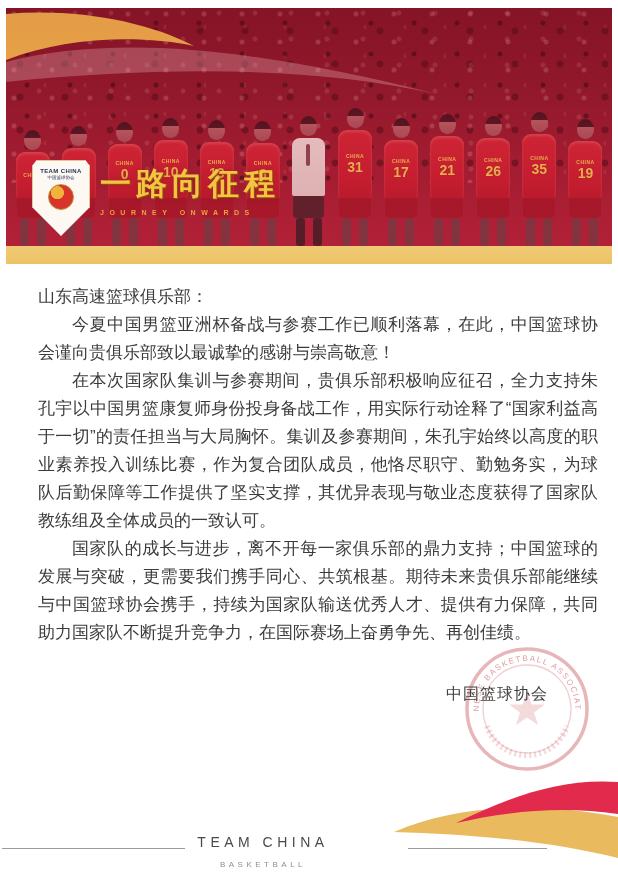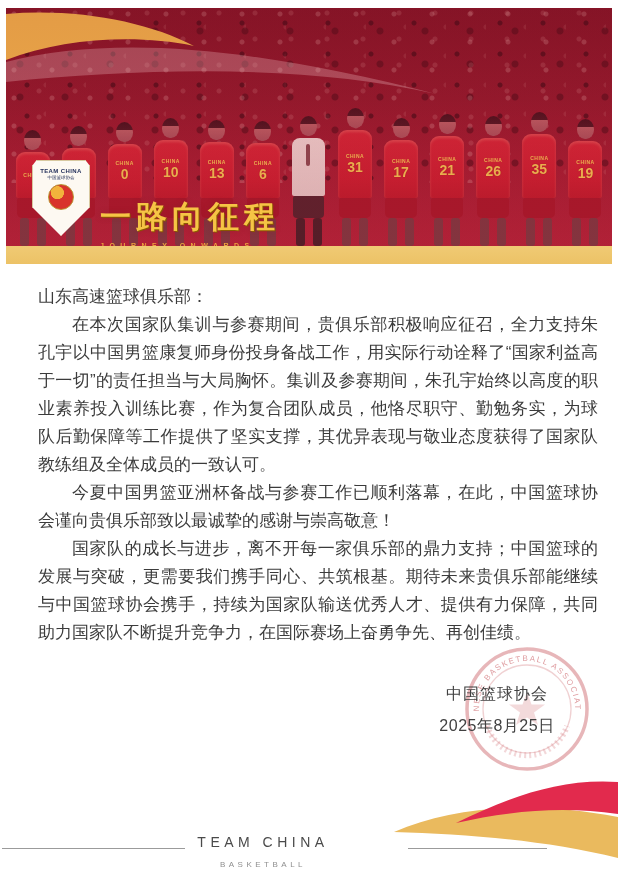--- a/index.html
+++ b/index.html
@@ -81,21 +81,21 @@
     clip-path:polygon(8% 0, 92% 0, 100% 8%, 100% 62%, 50% 100%, 0 62%, 0 8%);
     display:flex; flex-direction:column; align-items:center; padding-top:7px;
   }
   .badge .b1 { font-size:6px; font-weight:bold; color:#1d2a56; letter-spacing:.4px; }
   .badge .b2 { font-size:5px; color:#1d2a56; transform:scale(.9); }
   .badge .ball {
     width:26px; height:26px; border-radius:50%; margin-top:4px;
     background:radial-gradient(circle at 35% 32%, #f2b33c 0 28%, #d8342c 30% 100%);
     border:1px solid #b9912f;
   }
-  .campaign { position:absolute; left:94px; top:188px; z-index:4; }
+  .campaign { position:absolute; left:94px; top:155px; z-index:4; }
   .campaign .cn {
     font-size:31px; font-weight:bold; color:#f6c445; letter-spacing:5px;
     text-shadow:1px 1px 0 #8a5a00, 0 0 6px rgba(120,30,30,.45);
   }
   .campaign .en {
     margin-top:4px; font-size:7px; letter-spacing:5.5px; color:#eda33d; font-weight:bold;
   }
 
   .gold-strip {
     position:absolute; left:6px; top:246px; width:606px; height:18px;
@@ -311,42 +311,41 @@
     <div class="campaign">
       <div class="cn">一路向征程</div>
       <div class="en">JOURNEY ONWARDS</div>
     </div>
   </div>
 
   <div class="gold-strip"></div>
 
   <div class="letter">
     <p class="salutation">山东高速篮球俱乐部：</p>
+    <p>今夏中国男篮亚洲杯备战与参赛工作已顺利落幕，在此，中国篮球协会谨向贵俱乐部致以最诚挚的感谢与崇高敬意！</p>
     <p>在本次国家队集训与参赛期间，贵俱乐部积极响应征召，全力支持朱孔宇以中国男篮康复师身份投身备战工作，用实际行动诠释了“国家利益高于一切”的责任担当与大局胸怀。集训及参赛期间，朱孔宇始终以高度的职业素养投入训练比赛，作为复合团队成员，他恪尽职守、勤勉务实，为球队后勤保障等工作提供了坚实支撑，其优异表现与敬业态度获得了国家队教练组及全体成员的一致认可。</p>
-    <p>今夏中国男篮亚洲杯备战与参赛工作已顺利落幕，在此，中国篮球协会谨向贵俱乐部致以最诚挚的感谢与崇高敬意！</p>
     <p>国家队的成长与进步，离不开每一家俱乐部的鼎力支持；中国篮球的发展与突破，更需要我们携手同心、共筑根基。期待未来贵俱乐部能继续与中国篮球协会携手，持续为国家队输送优秀人才、提供有力保障，共同助力国家队不断提升竞争力，在国际赛场上奋勇争先、再创佳绩。</p>
   </div>
 
   <svg class="seal" width="130" height="130" viewBox="0 0 130 130">
     <defs>
       <path id="sealArc" d="M 17,65 A 48,48 0 1 1 113,65"></path>
       <path id="sealArcBottom" d="M 25,78 A 42,42 0 0 0 105,78"></path>
     </defs>
     <circle cx="65" cy="65" r="60" fill="none" stroke="#c9595f" stroke-width="3.5" opacity="0.55"></circle>
     <circle cx="65" cy="65" r="44" fill="none" stroke="#c9595f" stroke-width="1.3" opacity="0.35"></circle>
     <text font-size="8" letter-spacing="1.6" fill="#c9595f" opacity="0.75" font-family="Liberation Sans, sans-serif">
       <textPath href="#sealArc" startOffset="50%" text-anchor="middle">CHINESE BASKETBALL ASSOCIATION</textPath>
     </text>
     <path d="M 25,82 A 42,42 0 0 0 105,82" fill="none" stroke="#c9595f" stroke-width="6" stroke-dasharray="2 3" opacity="0.3"></path>
     <polygon points="65,48 69.5,60.5 83,60.5 72,68.5 76,81 65,73.5 54,81 58,68.5 47,60.5 60.5,60.5" fill="#c9595f" opacity="0.28"></polygon>
   </svg>
 
   <div class="signoff">
     <div class="org">中国篮球协会</div>
-    <div class="date">2025年8月25日</div>
   </div>
 
   <div class="foot-line left"></div>
   <div class="foot-brand">
     <div class="brand">TEAM CHINA</div>
     <div class="sub">BASKETBALL</div>
   </div>
   <div class="foot-line right"></div>
 
   <svg class="foot-swoosh" width="238" height="119" viewBox="0 0 238 119">

